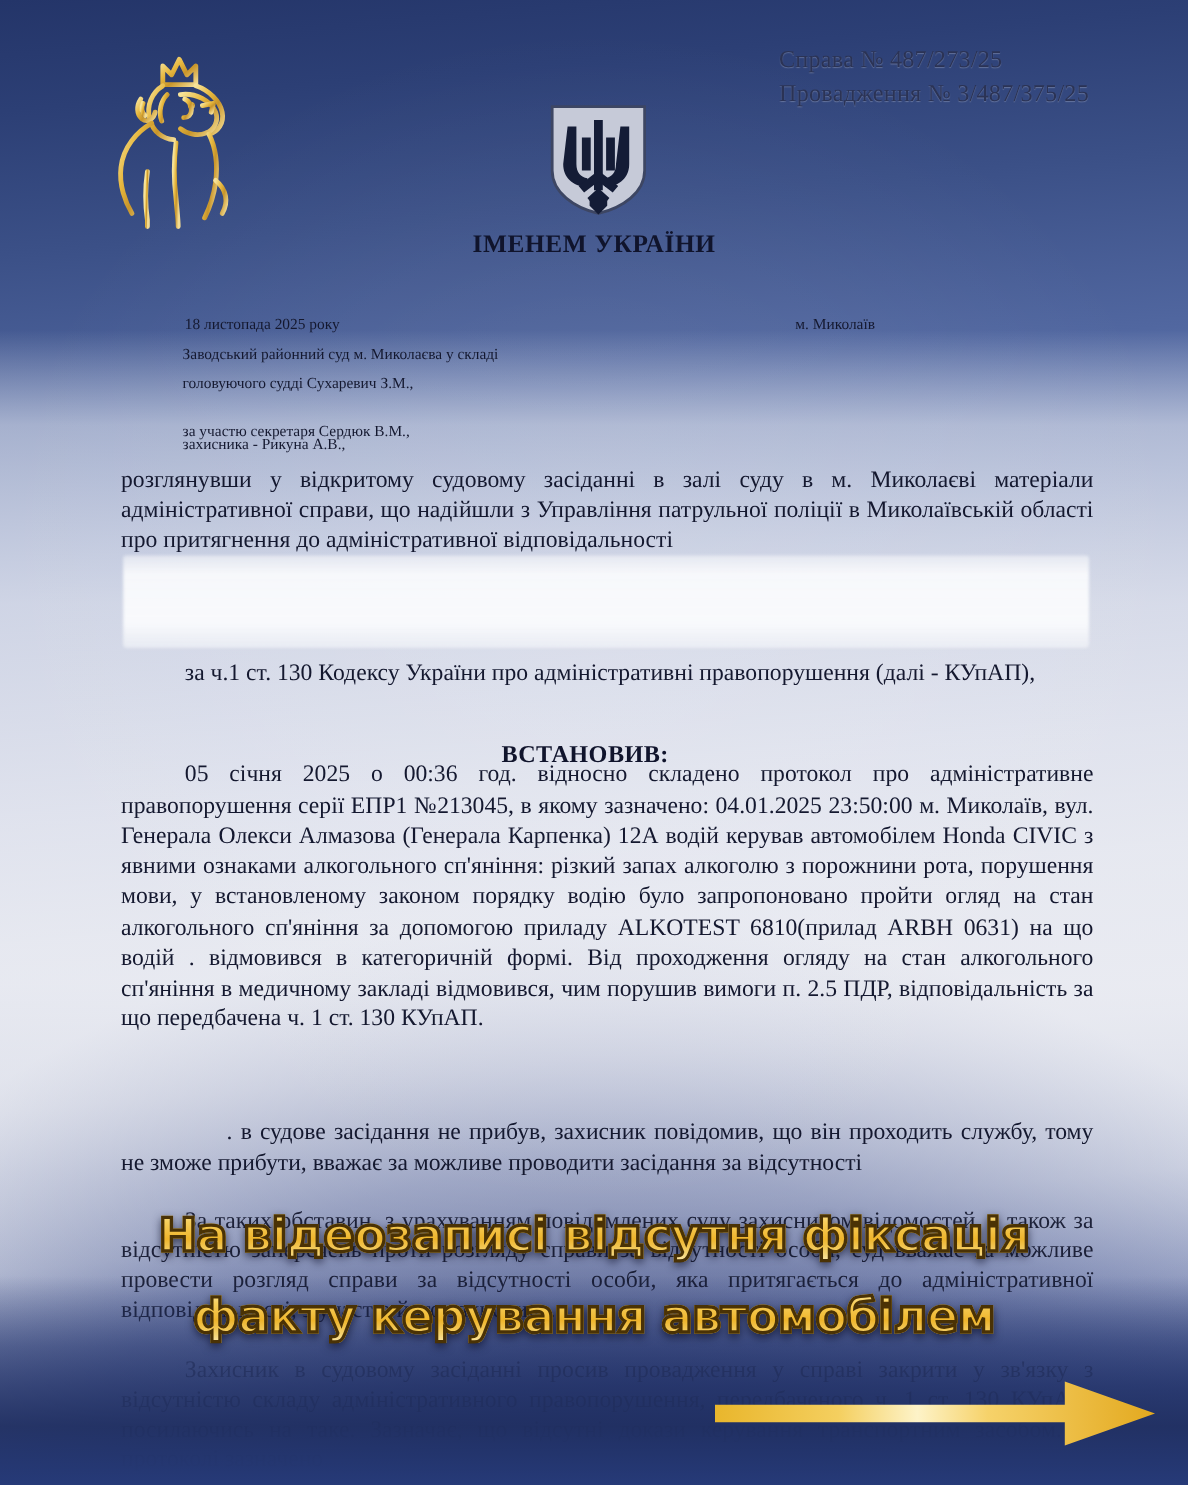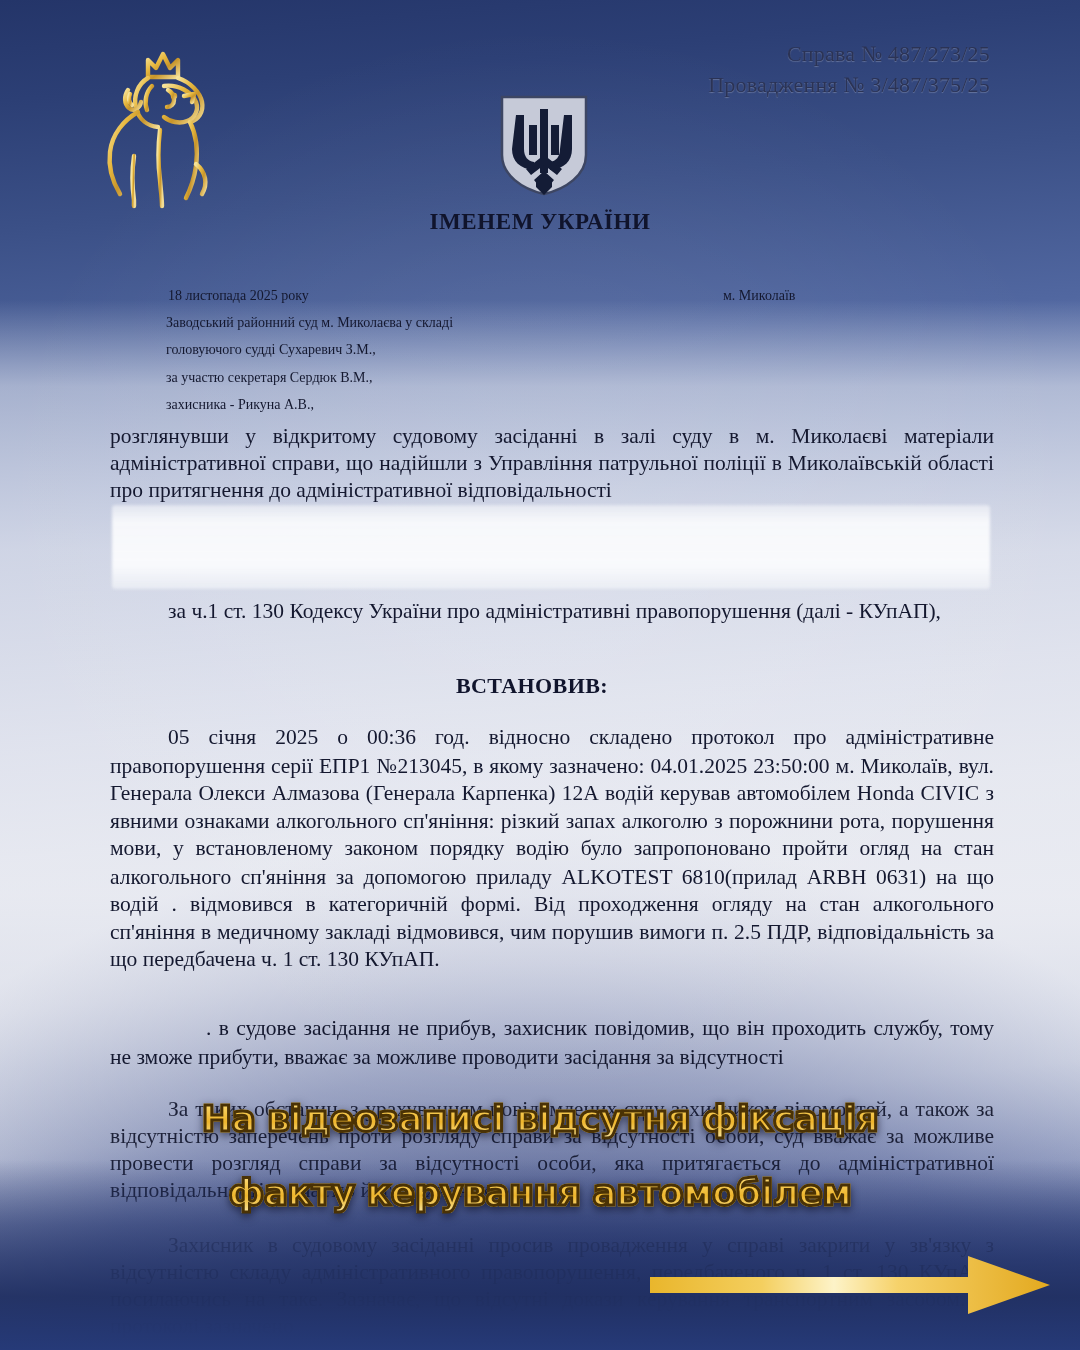--- a/index.html
+++ b/index.html
@@ -40,21 +40,21 @@
   }
   #vignette {
     position:absolute; inset:0;
     background:radial-gradient(ellipse 85% 65% at 50% 42%, rgba(255,255,255,0.10) 0%, rgba(255,255,255,0.0) 62%);
     pointer-events:none;
   }
 
   
   .case-nums {
     position:absolute; right:90px; top:38px;
-    text-align:right; color:#2b3355;
+    color:#2b3355;
     font-size:22px; line-height:1.42; letter-spacing:.2px;
     text-shadow:0 1px 1px rgba(255,255,255,.25);
   }
 
   .lion { position:absolute; left:86px; top:34px; width:150px; height:180px; }
   .tryzub { position:absolute; left:494px; top:93px; width:100px; height:104px; }
 
   .doc-title {
     position:absolute; left:0; right:0; top:206px;
     text-align:center; color:#10142c;
@@ -64,40 +64,40 @@
 
   
   .doc { position:absolute; left:0; right:0; top:0; color:#14182f; }
 
   .line { position:absolute; font-size:14px; line-height:1.0; white-space:nowrap; }
 
   .dateline { left:168px; top:289px; }
   .cityline { left:723px; top:289px; }
   .l-court  { left:166px; top:316px; }
   .l-judge  { left:166px; top:343px; }
-  .l-sec    { left:166px; top:371px; }
+  .l-sec    { left:166px; top:386px; }
   .l-def    { left:166px; top:398px; }
 
   .para {
     position:absolute;
     left:110px; width:884px;
     font-size:21.5px; line-height:27px;
     text-align:justify; text-justify:inter-word;
     color:#14182f;
   }
   .para.jfull > span { display:inline; }
 
   .p-intro    { top:423px; }
   .p-article  { top:598px; text-indent:58px; }
   .ustanovyv  {
     position:absolute; left:0; right:16px; top:673px;
     text-align:center; font-size:22px; font-weight:bold; letter-spacing:.4px;
     color:#10142c;
   }
-  .p-body1 { top:724px; text-indent:58px;font-family:Liberation Serif, serif; }
+  .p-body1 { top:690px; text-indent:58px;font-family:Liberation Serif, serif; }
   .p-body2 { top:1015px; text-indent:96px; }
   .p-body3 { top:1096px; text-indent:58px; opacity:.93; }
   .p-body4 { top:1232px; text-indent:58px; opacity:.55; }
 
   .redact {
     display:inline-block;
     background:linear-gradient(180deg, rgba(244,245,248,0.94), rgba(236,238,243,0.90));
     border-radius:2px;
     vertical-align:middle;
     filter:blur(0.6px);
@@ -108,21 +108,21 @@
     filter:blur(1.4px);
     border-radius:3px;
   }
 
   
   .caption {
     position:absolute; left:0; right:0;
     text-align:center;
     font-family:"DejaVu Sans", sans-serif;
     font-weight:bold;
-    font-size:36px;
+    font-size:42px;
     letter-spacing:-0.5px;
     color:#f6c445;
     background:linear-gradient(180deg,#fde9a8 2%,#f7cf5c 26%,#eeb52c 58%,#f4d371 84%,#fbe9ae 100%);
     -webkit-background-clip:text; background-clip:text;
     -webkit-text-fill-color:transparent;
     paint-order:stroke fill;
     -webkit-text-stroke:3px #4a3205;
     filter:drop-shadow(0 3px 4px rgba(10,14,40,.65));
   }
   .cap1 { top:1098px; }

